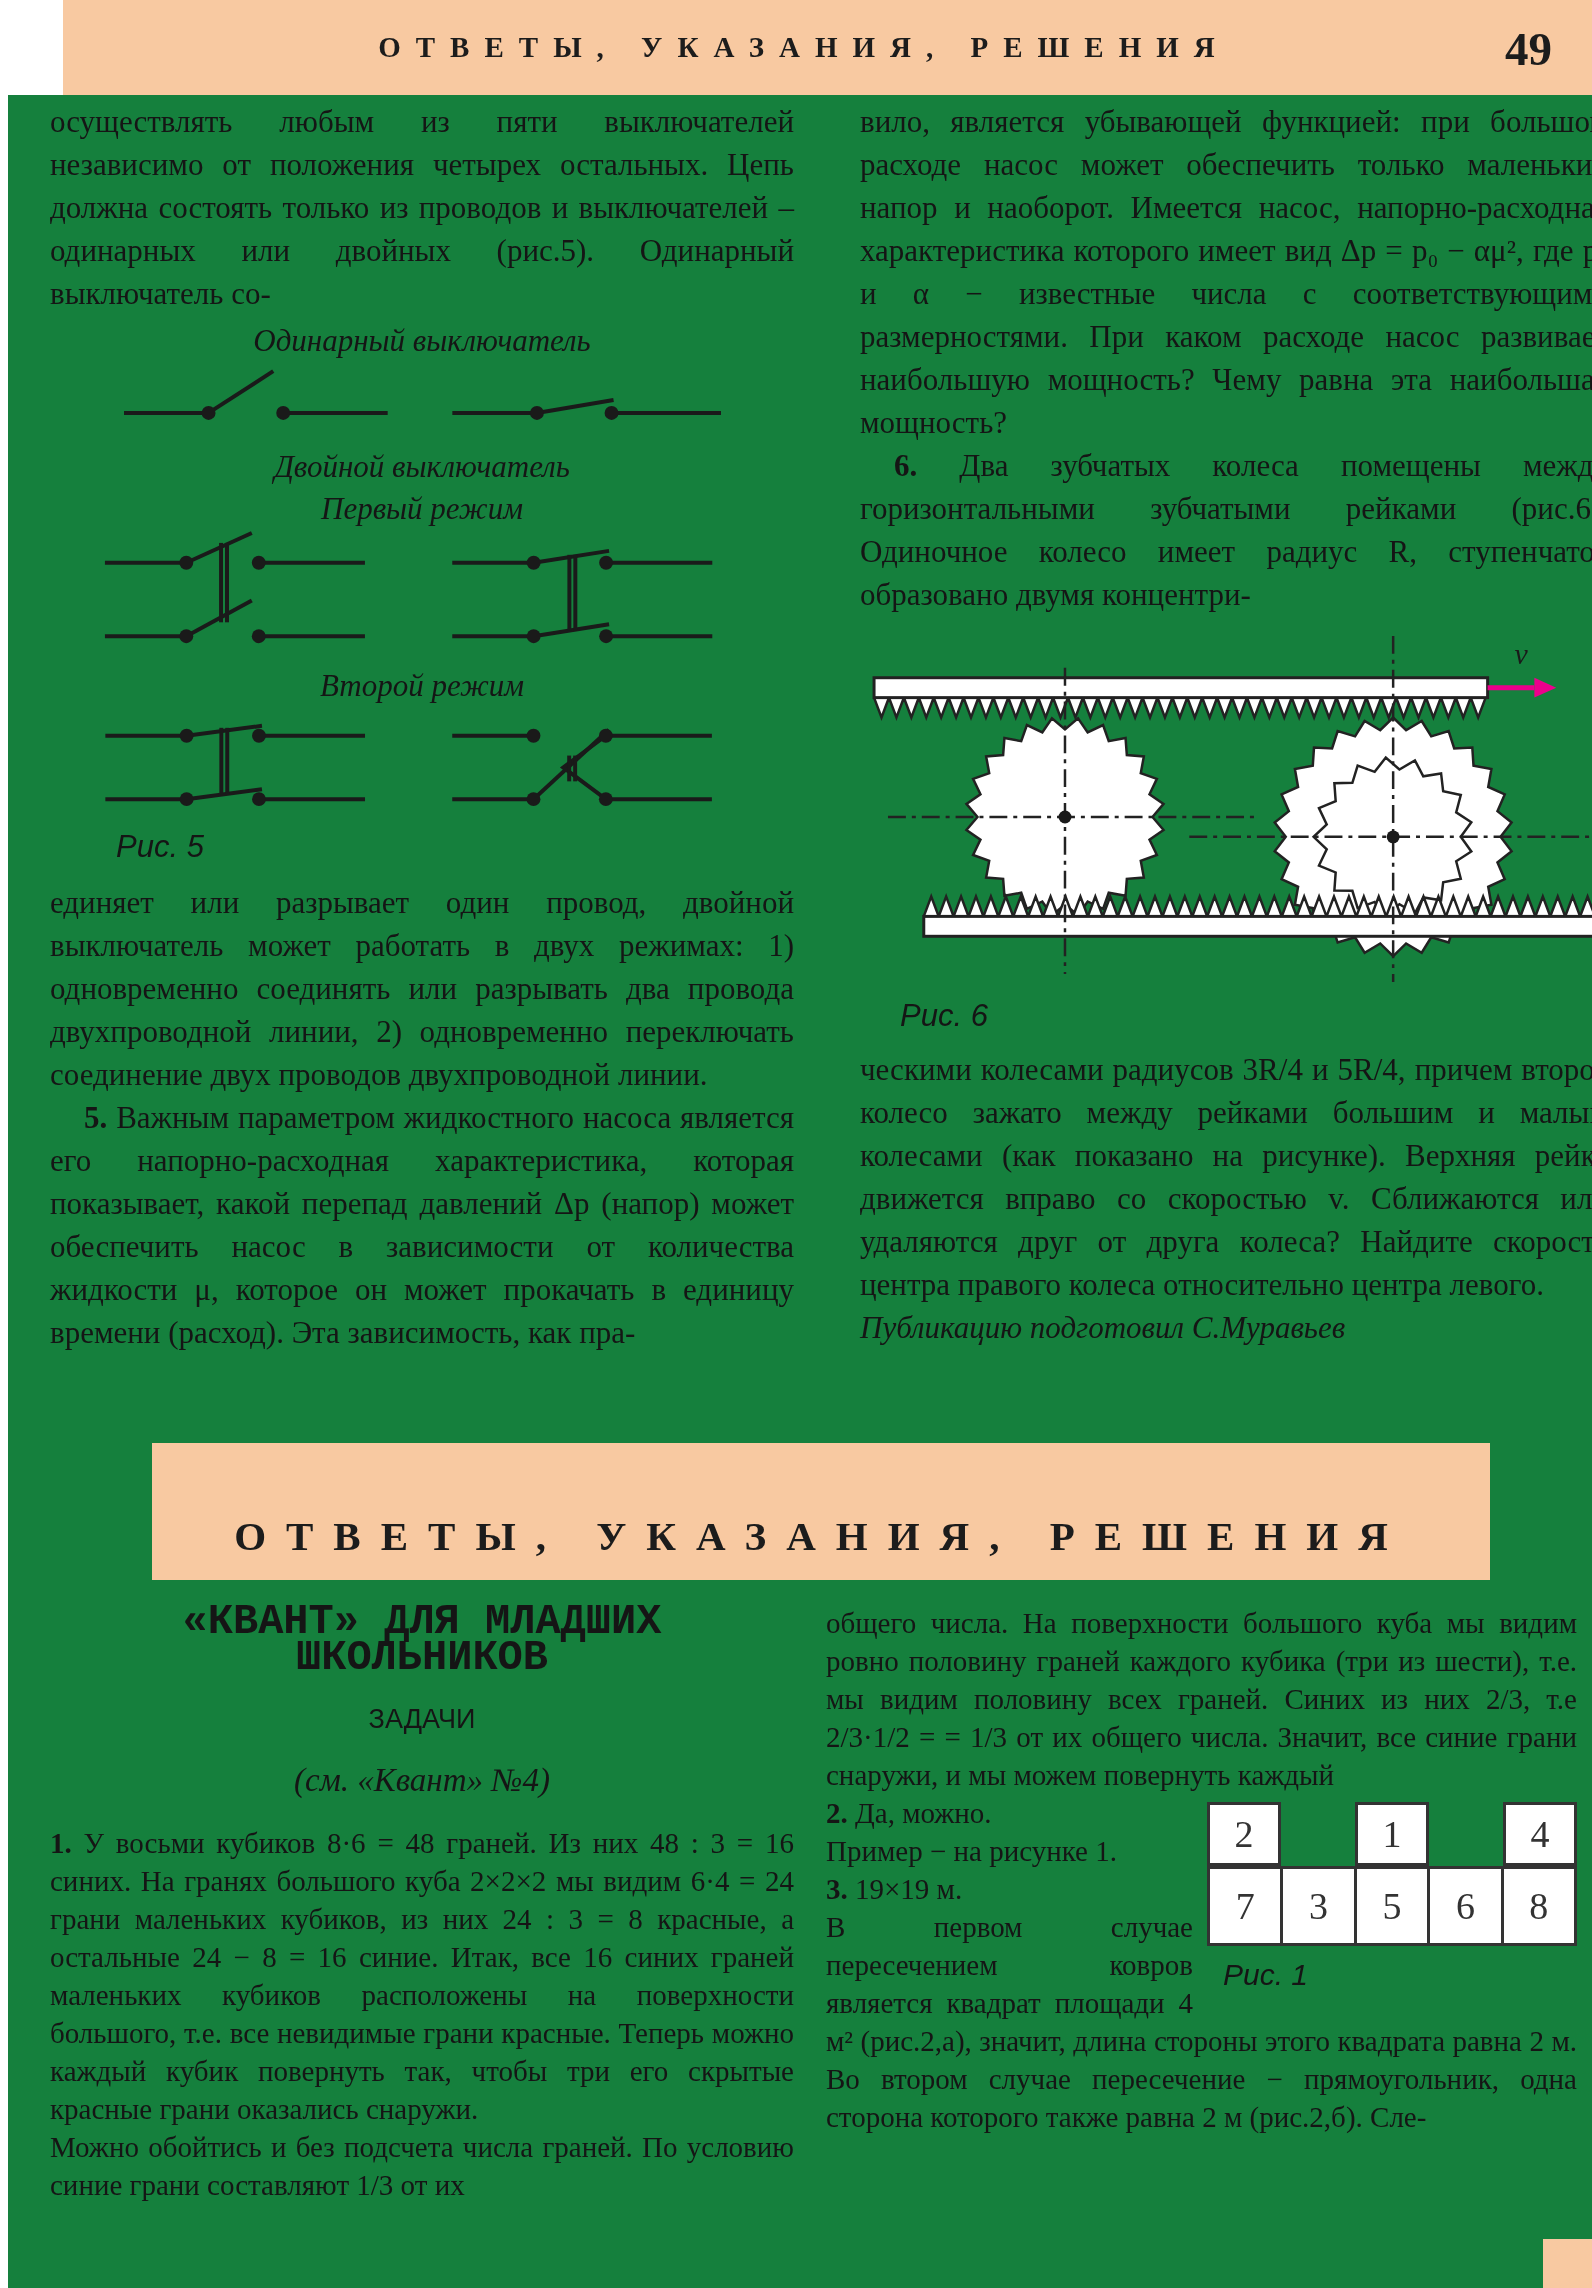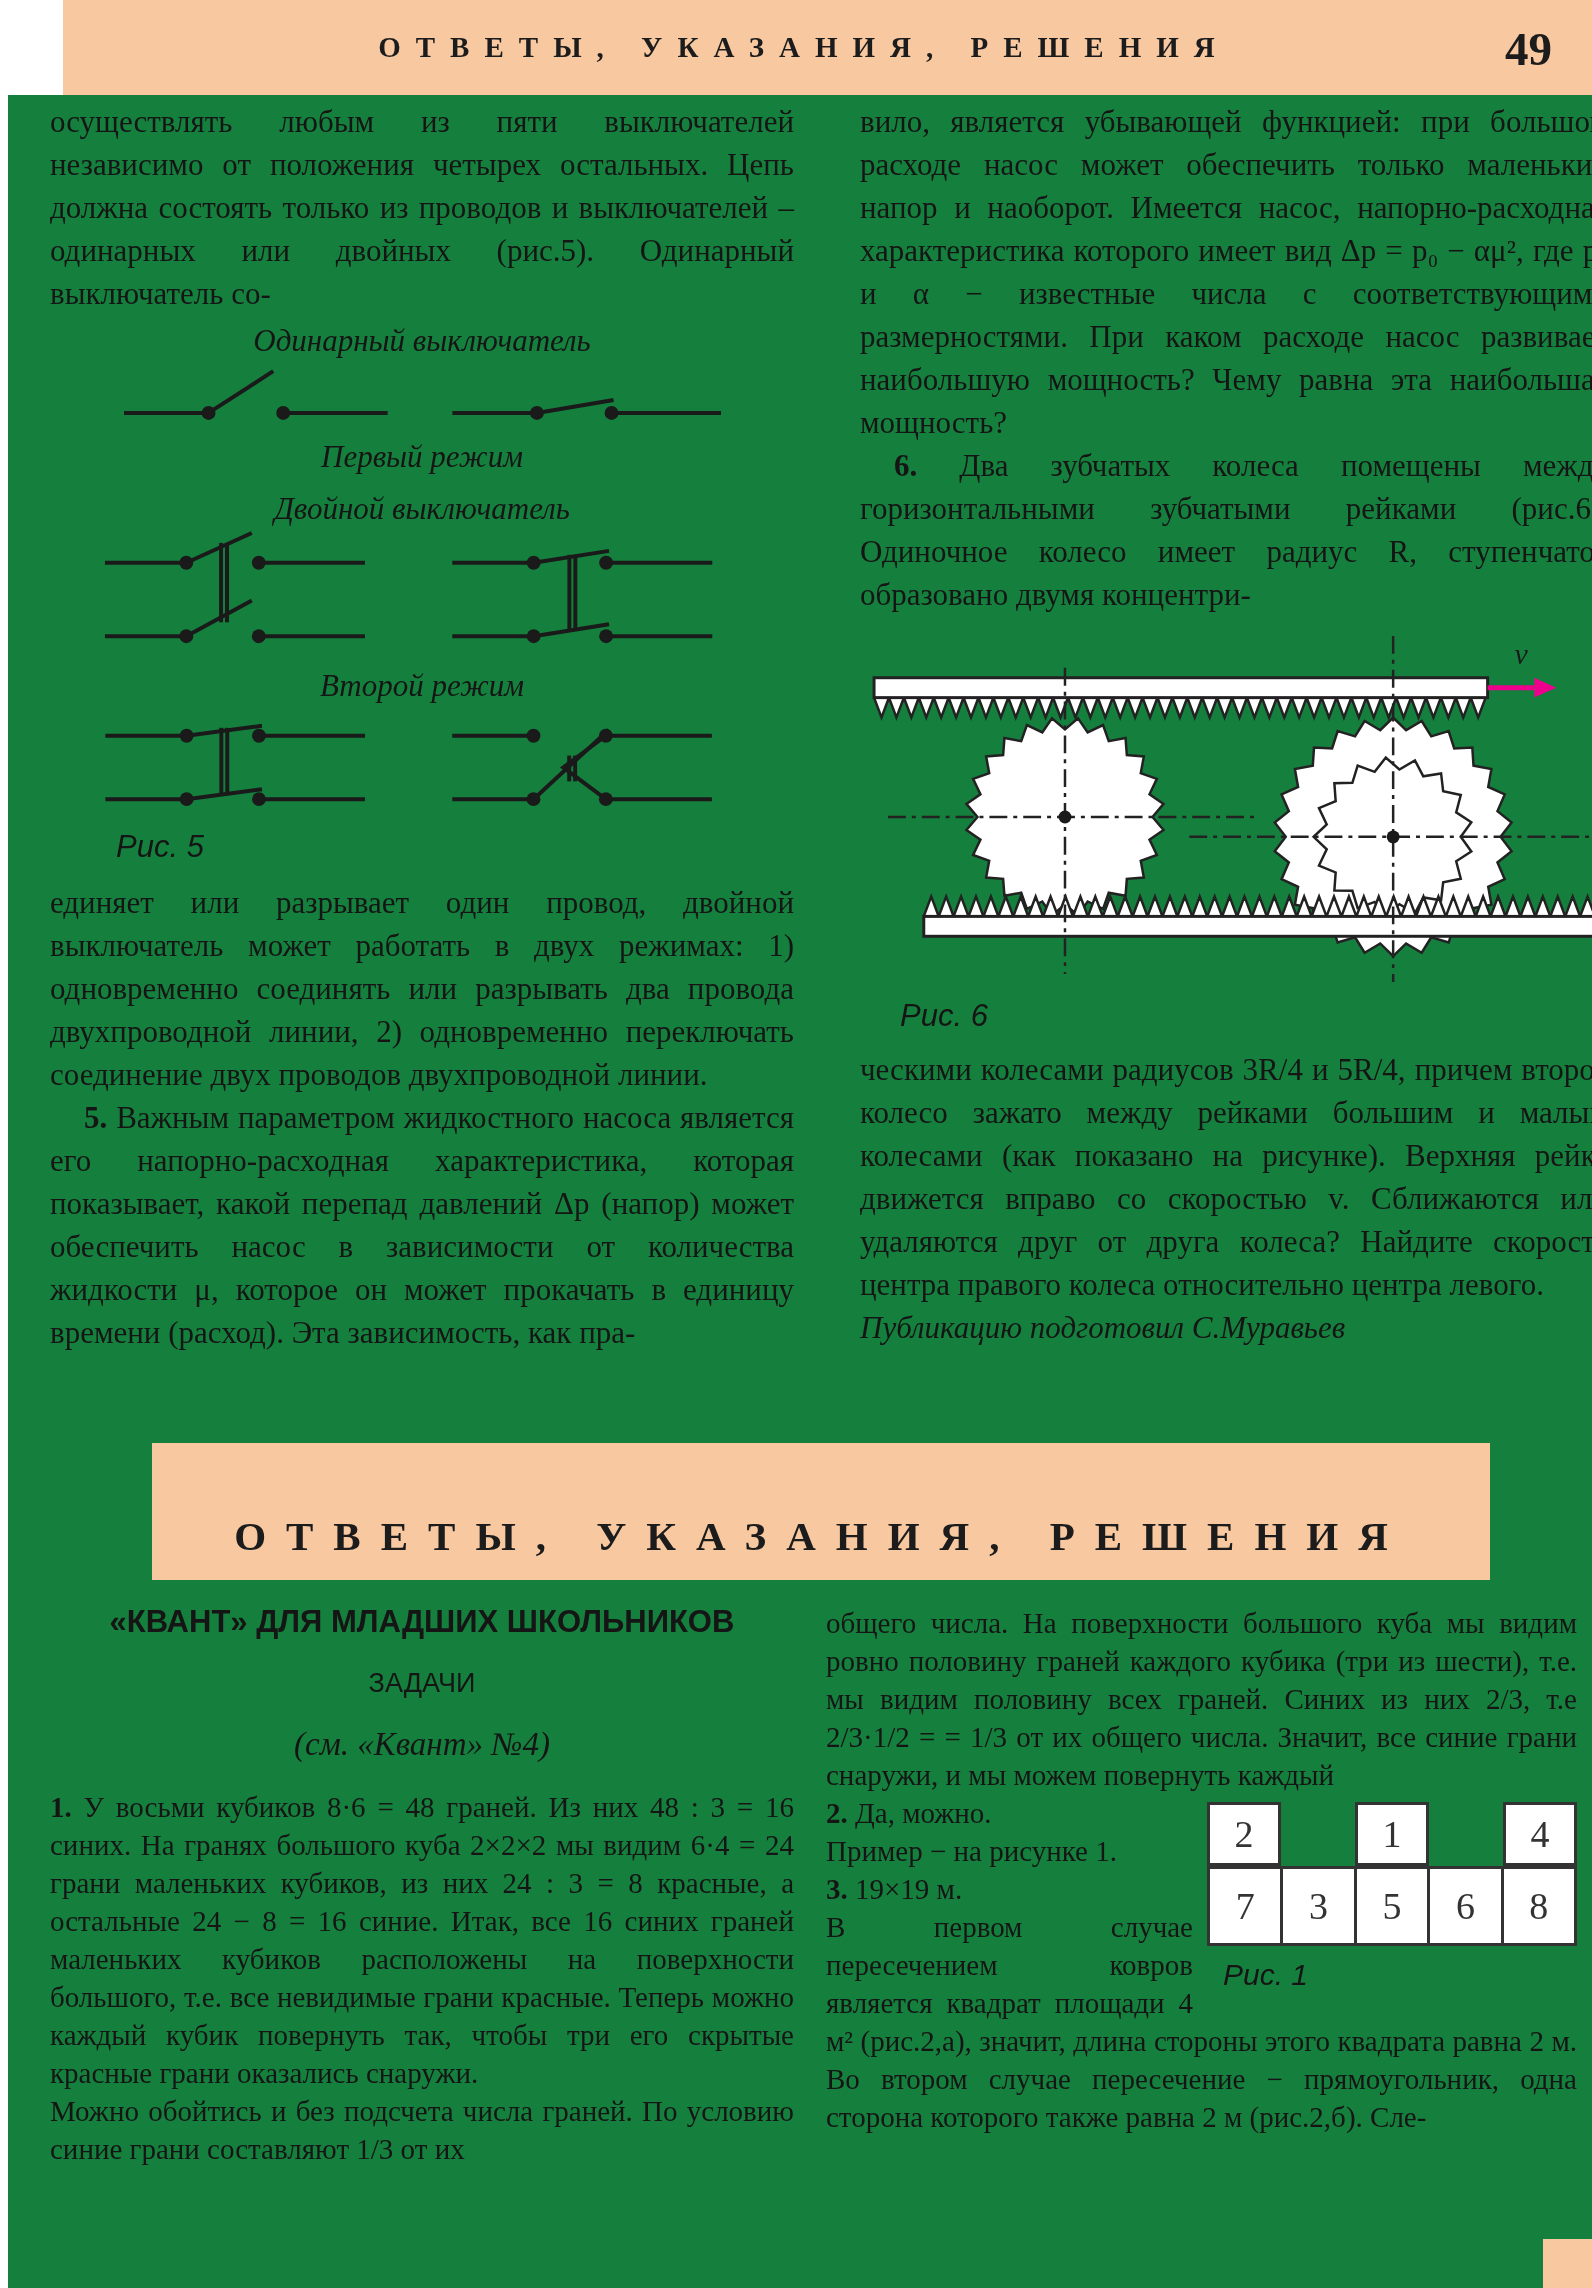--- a/index.html
+++ b/index.html
@@ -36,21 +36,21 @@
   
   .fig6-svg{display:block;margin:14px 0 0 6px;}
   .byline{font-style:italic;text-align:right;padding-right:26px;margin-top:4px;}
 
   
   .mid-banner{position:absolute;left:144px;top:1443px;width:1338px;height:137px;background:#f8c9a1;
         display:flex;align-items:flex-end;justify-content:center;padding-bottom:20px;box-sizing:border-box;}
   .mid-banner-title{font-weight:bold;font-size:41px;letter-spacing:20px;color:#1c1c1c;}
 
   
-  .kv-head{font-family:Liberation Sans, sans-serif;font-weight:bold;font-size:31px;line-height:36px;
+  .kv-head{font-family:Liberation Mono, monospace;font-weight:bold;font-size:42px;line-height:36px;
            text-align:center;margin:0;}
   .kv-sub{font-family:"Liberation Sans",sans-serif;font-weight:normal;font-size:27px;line-height:30px;
           text-align:center;margin:28px 0 0 0;}
   .kv-ref{font-style:italic;font-size:33px;line-height:40px;text-align:center;margin-top:26px;}
   .kv-first{margin-top:24px !important;}
 
   
   .fig1-float{float:right;width:370px;margin:8px 0 6px 14px;}
   .g-row{display:flex;}
   .g-cell{box-sizing:border-box;width:74px;height:64px;border:3px solid #333;
@@ -89,22 +89,22 @@
             <line x1="490" y1="50" x2="600" y2="50"></line>
         </g>
         <g fill="#1a1a1a">
           <circle cx="85" cy="50" r="7"></circle>
             <circle cx="160" cy="50" r="7"></circle>
           <circle cx="415" cy="50" r="7"></circle>
             <circle cx="490" cy="50" r="7"></circle>
         </g>
       </svg>
 
+      <div class="figtitle" style="margin-top:12px;">Двойной выключатель</div>
       <div class="figtitle" style="margin-top:2px;">Первый режим</div>
-      <div class="figtitle" style="margin-top:12px;">Двойной выключатель</div>
       <svg class="sw-svg" width="637" height="131" viewBox="0 0 640 132">
         <g stroke="#1a1a1a" stroke-width="4" fill="none">
           <line x1="0" y1="32" x2="82" y2="32"></line>
             <line x1="82" y1="32" x2="148" y2="2"></line>
             <line x1="155" y1="32" x2="262" y2="32"></line>
           <line x1="0" y1="106" x2="82" y2="106"></line>
             <line x1="82" y1="106" x2="148" y2="70"></line>
             <line x1="155" y1="106" x2="262" y2="106"></line>
           <line x1="117" y1="12" x2="117" y2="92"></line>
             <line x1="123" y1="12" x2="123" y2="92"></line>

